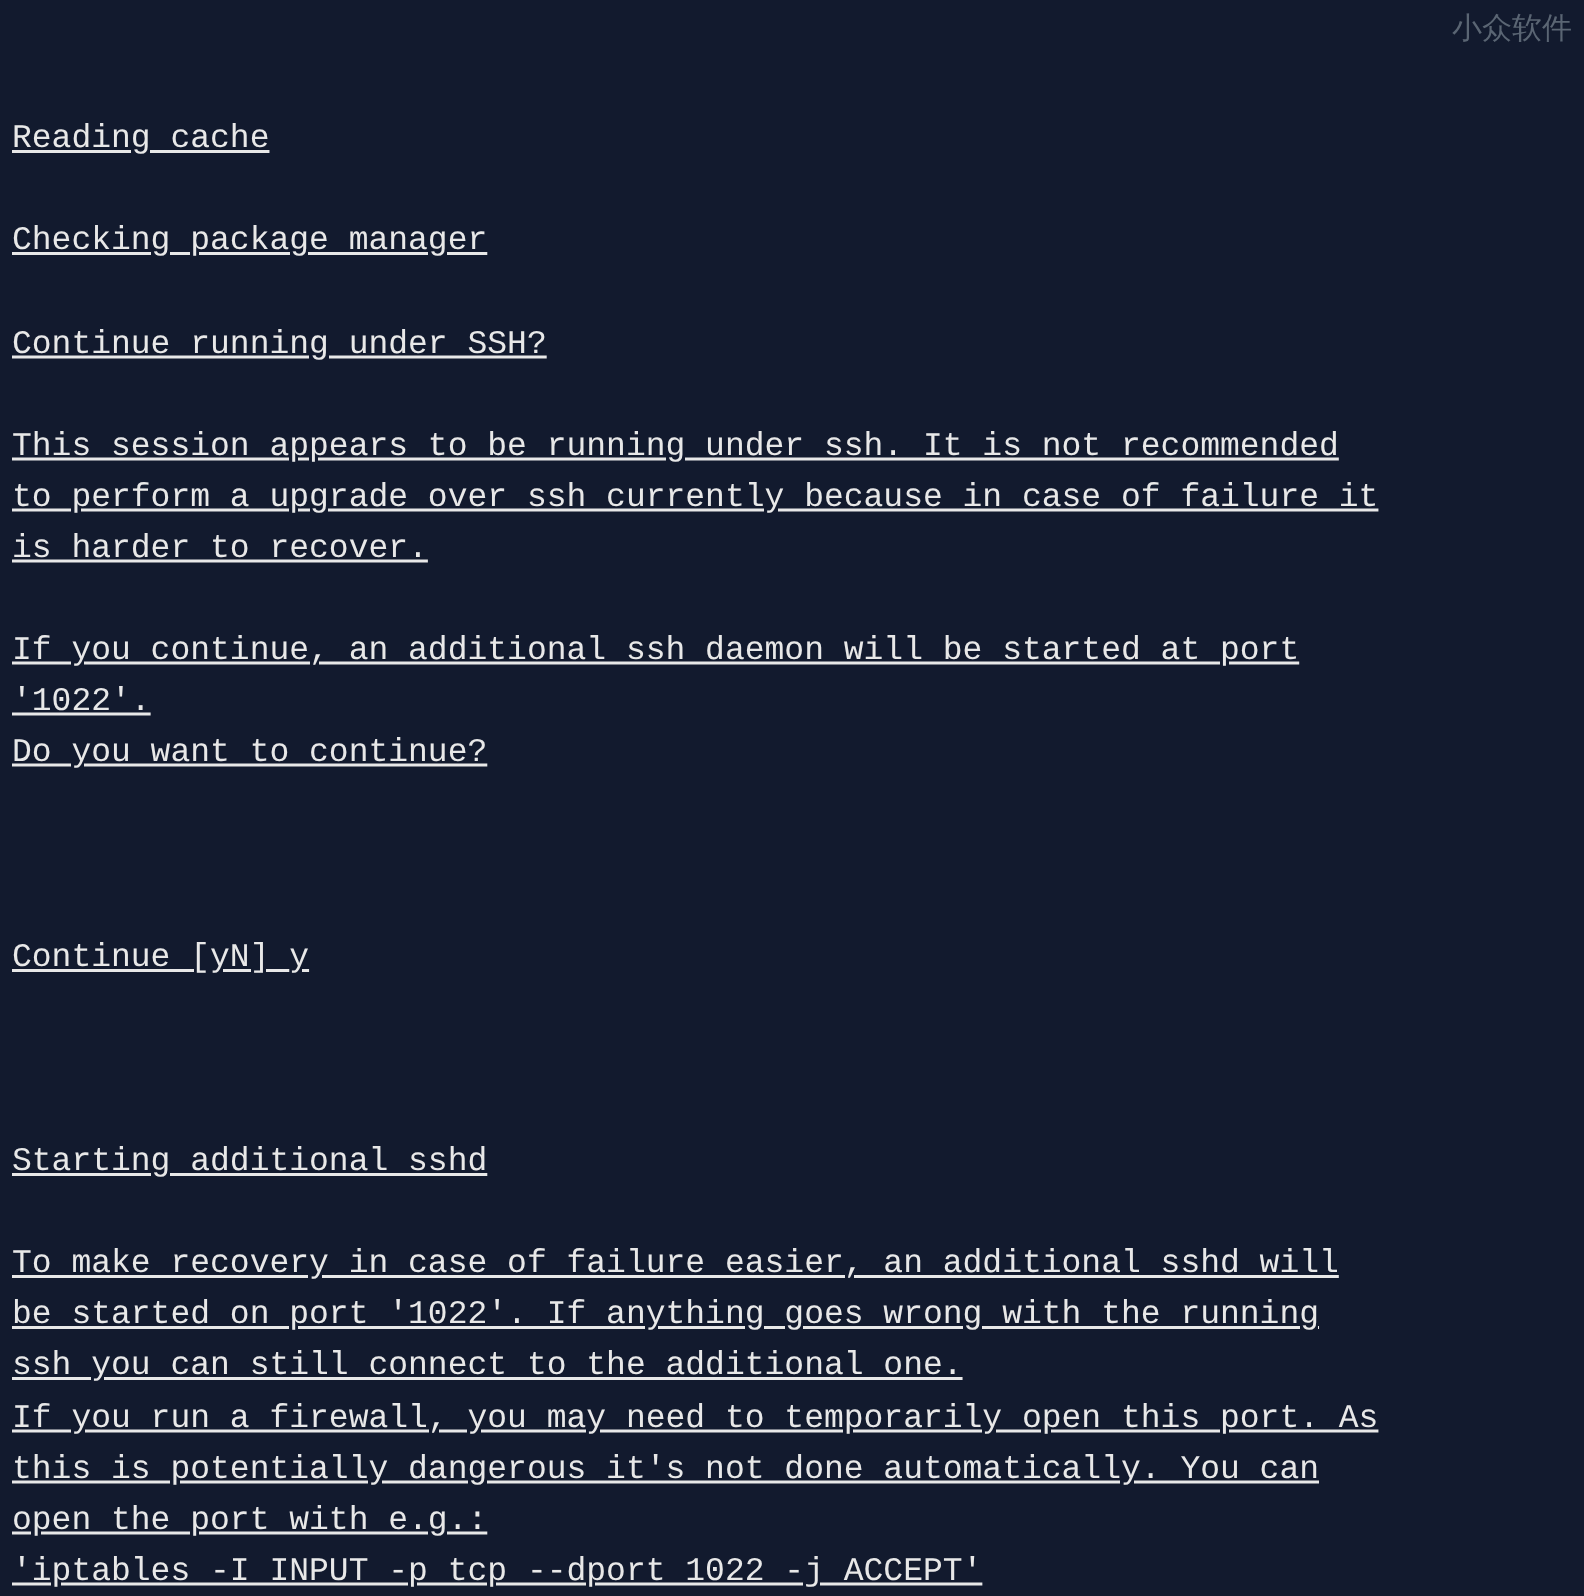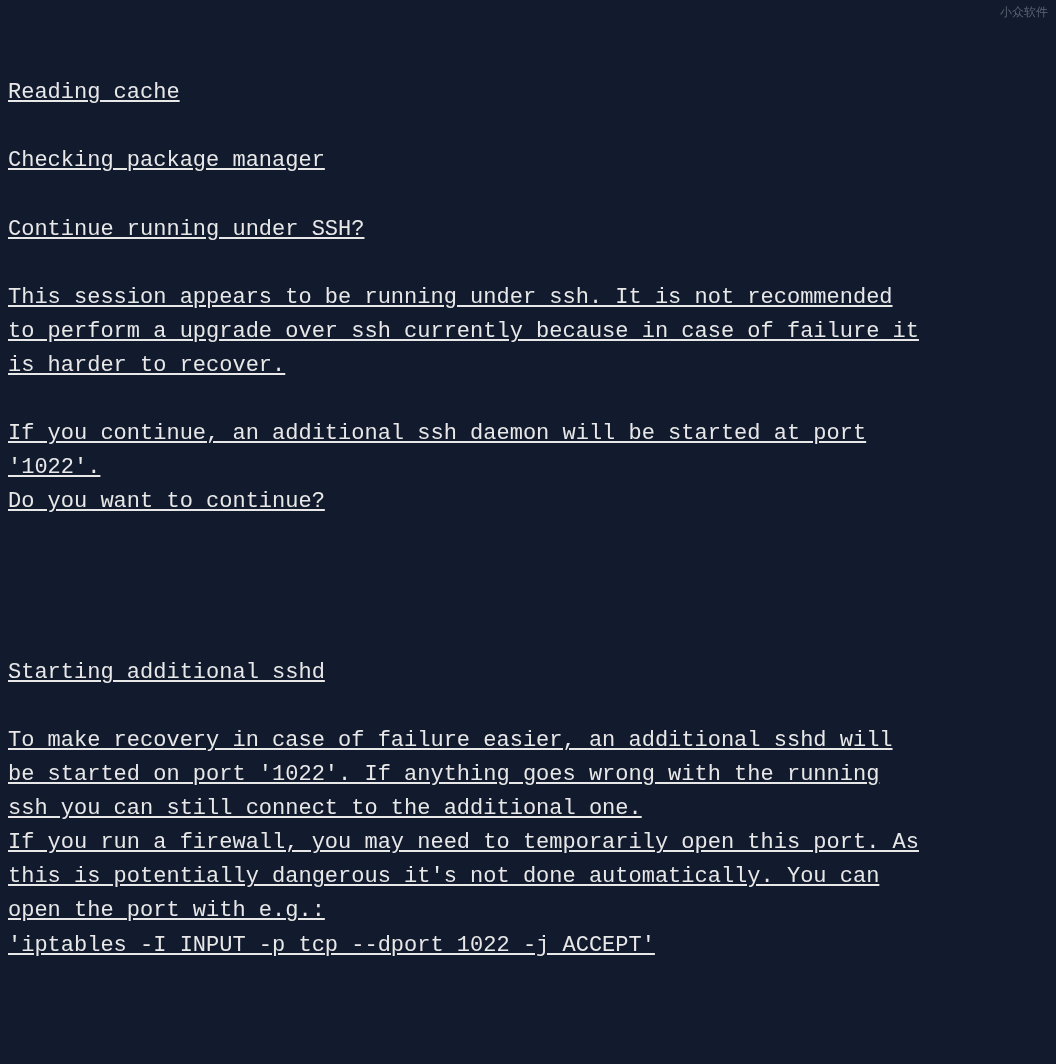--- a/index.html
+++ b/index.html
@@ -17,22 +17,22 @@
       width: 1056px;
       height: 1064px;
       overflow: hidden;
       position: relative;
     }
     .watermark {
       position: absolute;
       top: 4px;
       right: 8px;
       color: #5a6573;
-      font-size: 12px;
-      font-family: Liberation Mono, monospace;
+      font-size: 20px;
+      font-family: Liberation Sans, sans-serif;
     }
     .terminal {
       white-space: pre-wrap;
       word-break: break-word;
     }
     .line {
       display: block;
       text-decoration: underline;
     }
     .blank {
@@ -43,15 +43,16 @@
       display: inline;
     }
   </style>
 </head>
 <body>
 
 <div class="watermark">小众软件</div>
 
 <div class="terminal">
   <div id="lines-before"><span class="line">Reading cache</span><span class="blank"></span><span class="line">Checking package manager</span><span class="blank"></span><span class="line">Continue running under SSH?</span><span class="blank"></span><span class="line">This session appears to be running under ssh. It is not recommended</span><span class="line">to perform a upgrade over ssh currently because in case of failure it</span><span class="line">is harder to recover.</span><span class="blank"></span><span class="line">If you continue, an additional ssh daemon will be started at port</span><span class="line">'1022'.</span><span class="line">Do you want to continue?</span><span class="blank"></span></div>
+  <span class="line"><span>Continue [yN] </span><span class="prompt-response">y</span></span>
   <div id="lines-after"><span class="blank"></span><span class="line">Starting additional sshd</span><span class="blank"></span><span class="line">To make recovery in case of failure easier, an additional sshd will</span><span class="line">be started on port '1022'. If anything goes wrong with the running</span><span class="line">ssh you can still connect to the additional one.</span><span class="line">If you run a firewall, you may need to temporarily open this port. As</span><span class="line">this is potentially dangerous it's not done automatically. You can</span><span class="line">open the port with e.g.:</span><span class="line">'iptables -I INPUT -p tcp --dport 1022 -j ACCEPT'</span></div>
   
 </div>
 
 </body></html>

